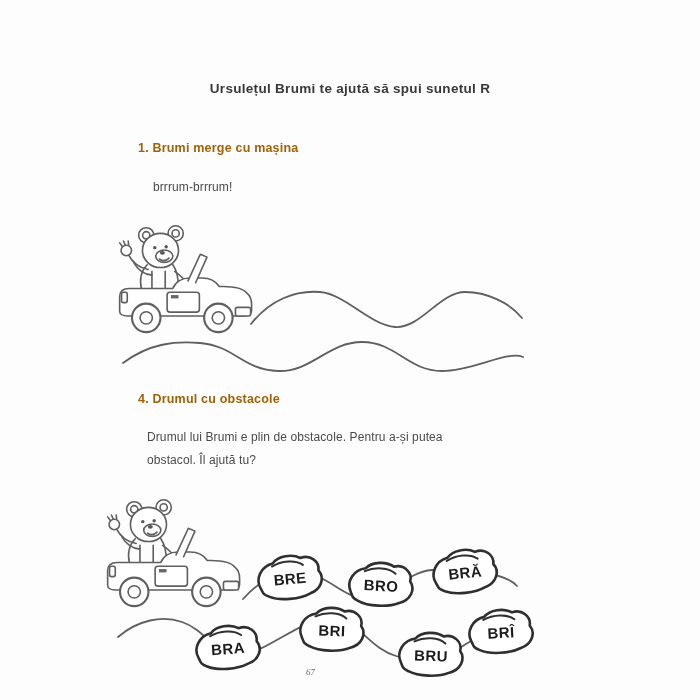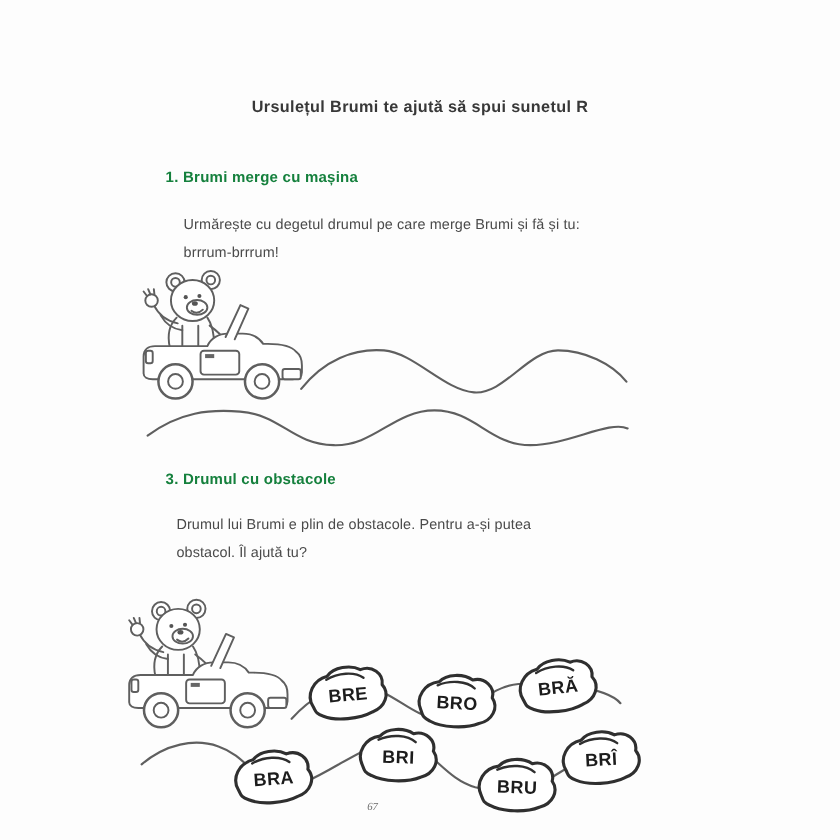--- a/index.html
+++ b/index.html
@@ -5,21 +5,21 @@
   html,body{margin:0;padding:0;background:#ffffff;}
   .page{
     position:relative;width:700px;height:700px;background:#fdfdfd;
     font-family:"Liberation Sans",sans-serif;color:#3d3d3d;overflow:hidden;
   }
   .title{
     position:absolute;top:81px;left:0;width:700px;text-align:center;
     font-size:13.5px;font-weight:bold;letter-spacing:.3px;margin:0;color:#383838;
   }
   .heading{
-    position:absolute;font-size:12.5px;font-weight:bold;letter-spacing:.2px;color:#15803d;
+    position:absolute;font-size:12.5px;font-weight:bold;letter-spacing:.2px;color:#a16207;
   }
   .h1{left:138px;top:141px}
   .h2{left:138px;top:392px}
   .body-text{
     position:absolute;font-size:12px;line-height:23px;color:#4a4a4a;letter-spacing:.1px;
   }
   .b1{left:153px;top:176px}
   .b2{left:147px;top:426px}
   .pageno{
     position:absolute;left:306px;top:667px;width:36px;text-align:left;
@@ -34,25 +34,24 @@
 </style>
 </head>
 <body>
 
 <div class="page">
 
   <h1 class="title">Ursulețul Brumi te ajută să spui sunetul R</h1>
 
   <div class="heading h1">1. Brumi merge cu mașina</div>
   <div class="body-text b1">
-    <div>Urmărește cu degetul drumul pe care merge Brumi și fă și tu:</div>
     <div>brrrum-brrrum!</div>
   </div>
 
-  <div class="heading h2">3. Drumul cu obstacole</div>
+  <div class="heading h2">4. Drumul cu obstacole</div>
   <div class="body-text b2">
     <div>Drumul lui Brumi e plin de obstacole. Pentru a-și putea</div>
     <div>obstacol. Îl ajută tu?</div>
   </div>
 
   <svg class="art" width="700" height="700" viewBox="0 0 700 700">
     <defs>
       <g id="rockShape">
         <path d="M-30,8 C-35,-2 -28,-14 -16,-16 C-10,-23 4,-24 12,-19 C22,-22 31,-14 29,-5 C35,3 30,14 19,17 C8,22 -12,22 -22,17 C-29,14 -28,12 -30,8 Z" fill="#ffffff" stroke="#2f2f2f" stroke-width="2.6" stroke-linejoin="round"></path>
         <path d="M-17,-13 C-7,-18 7,-18 14,-12" fill="none" stroke="#2f2f2f" stroke-width="2" stroke-linecap="round"></path>

